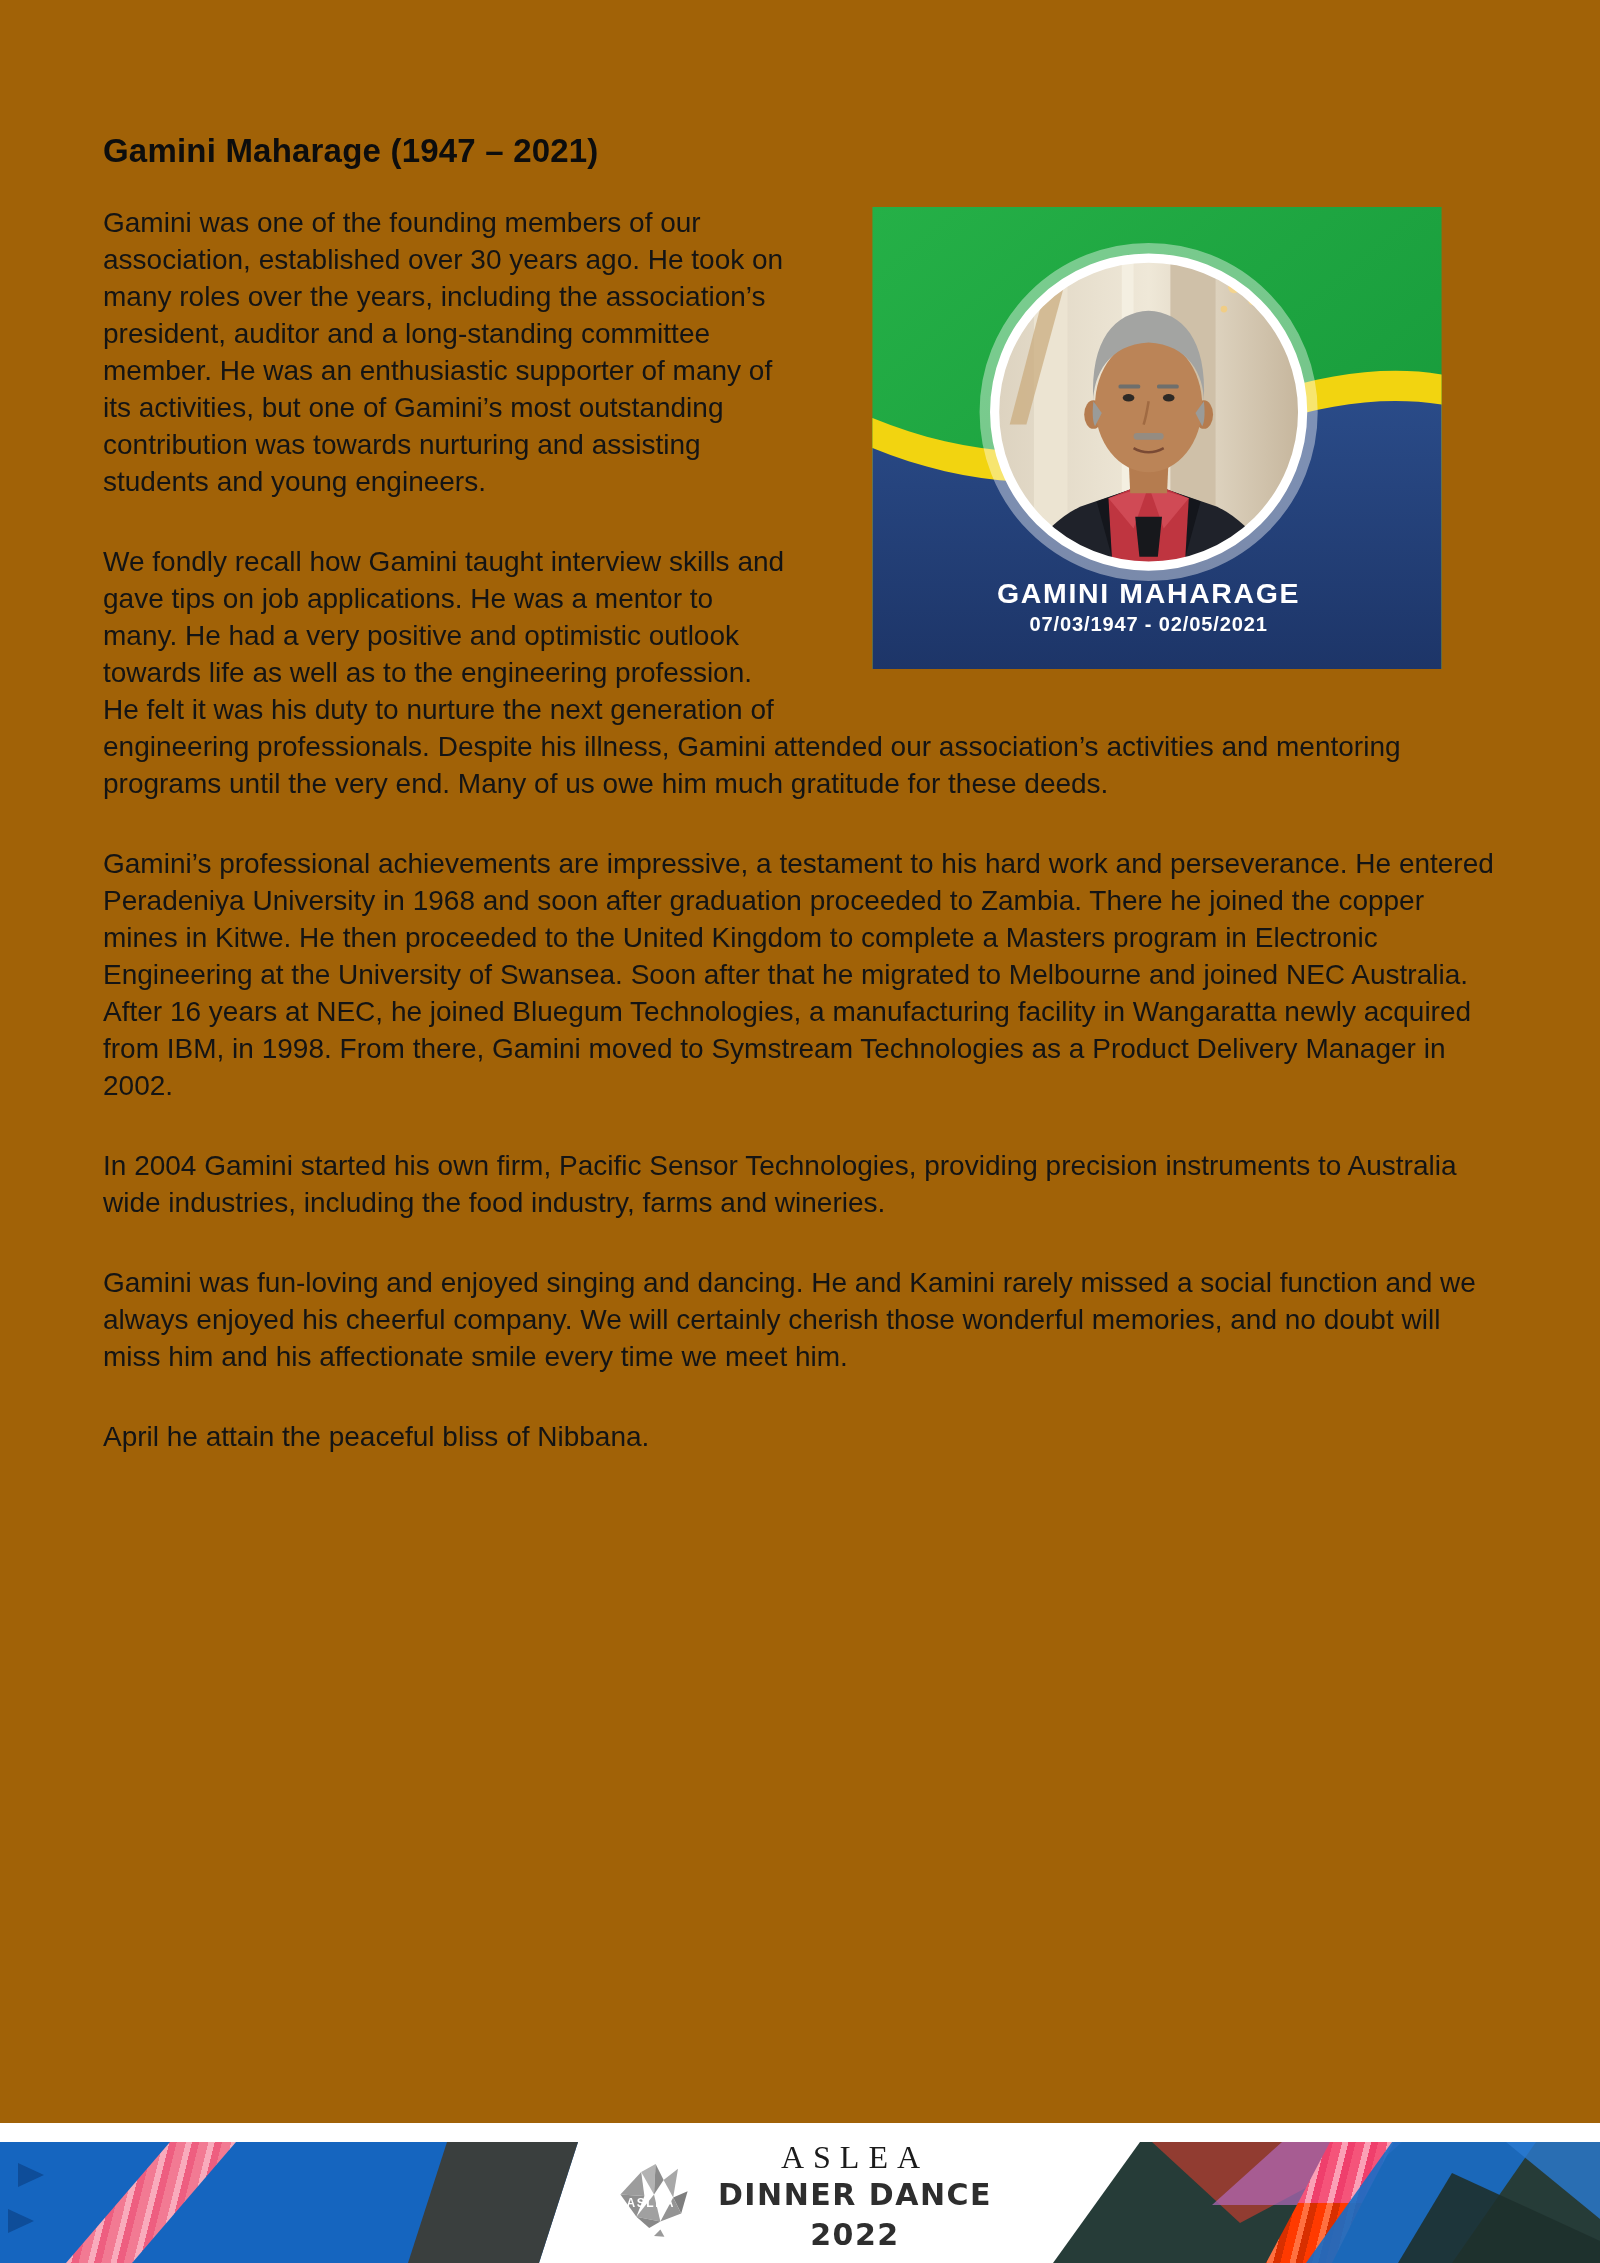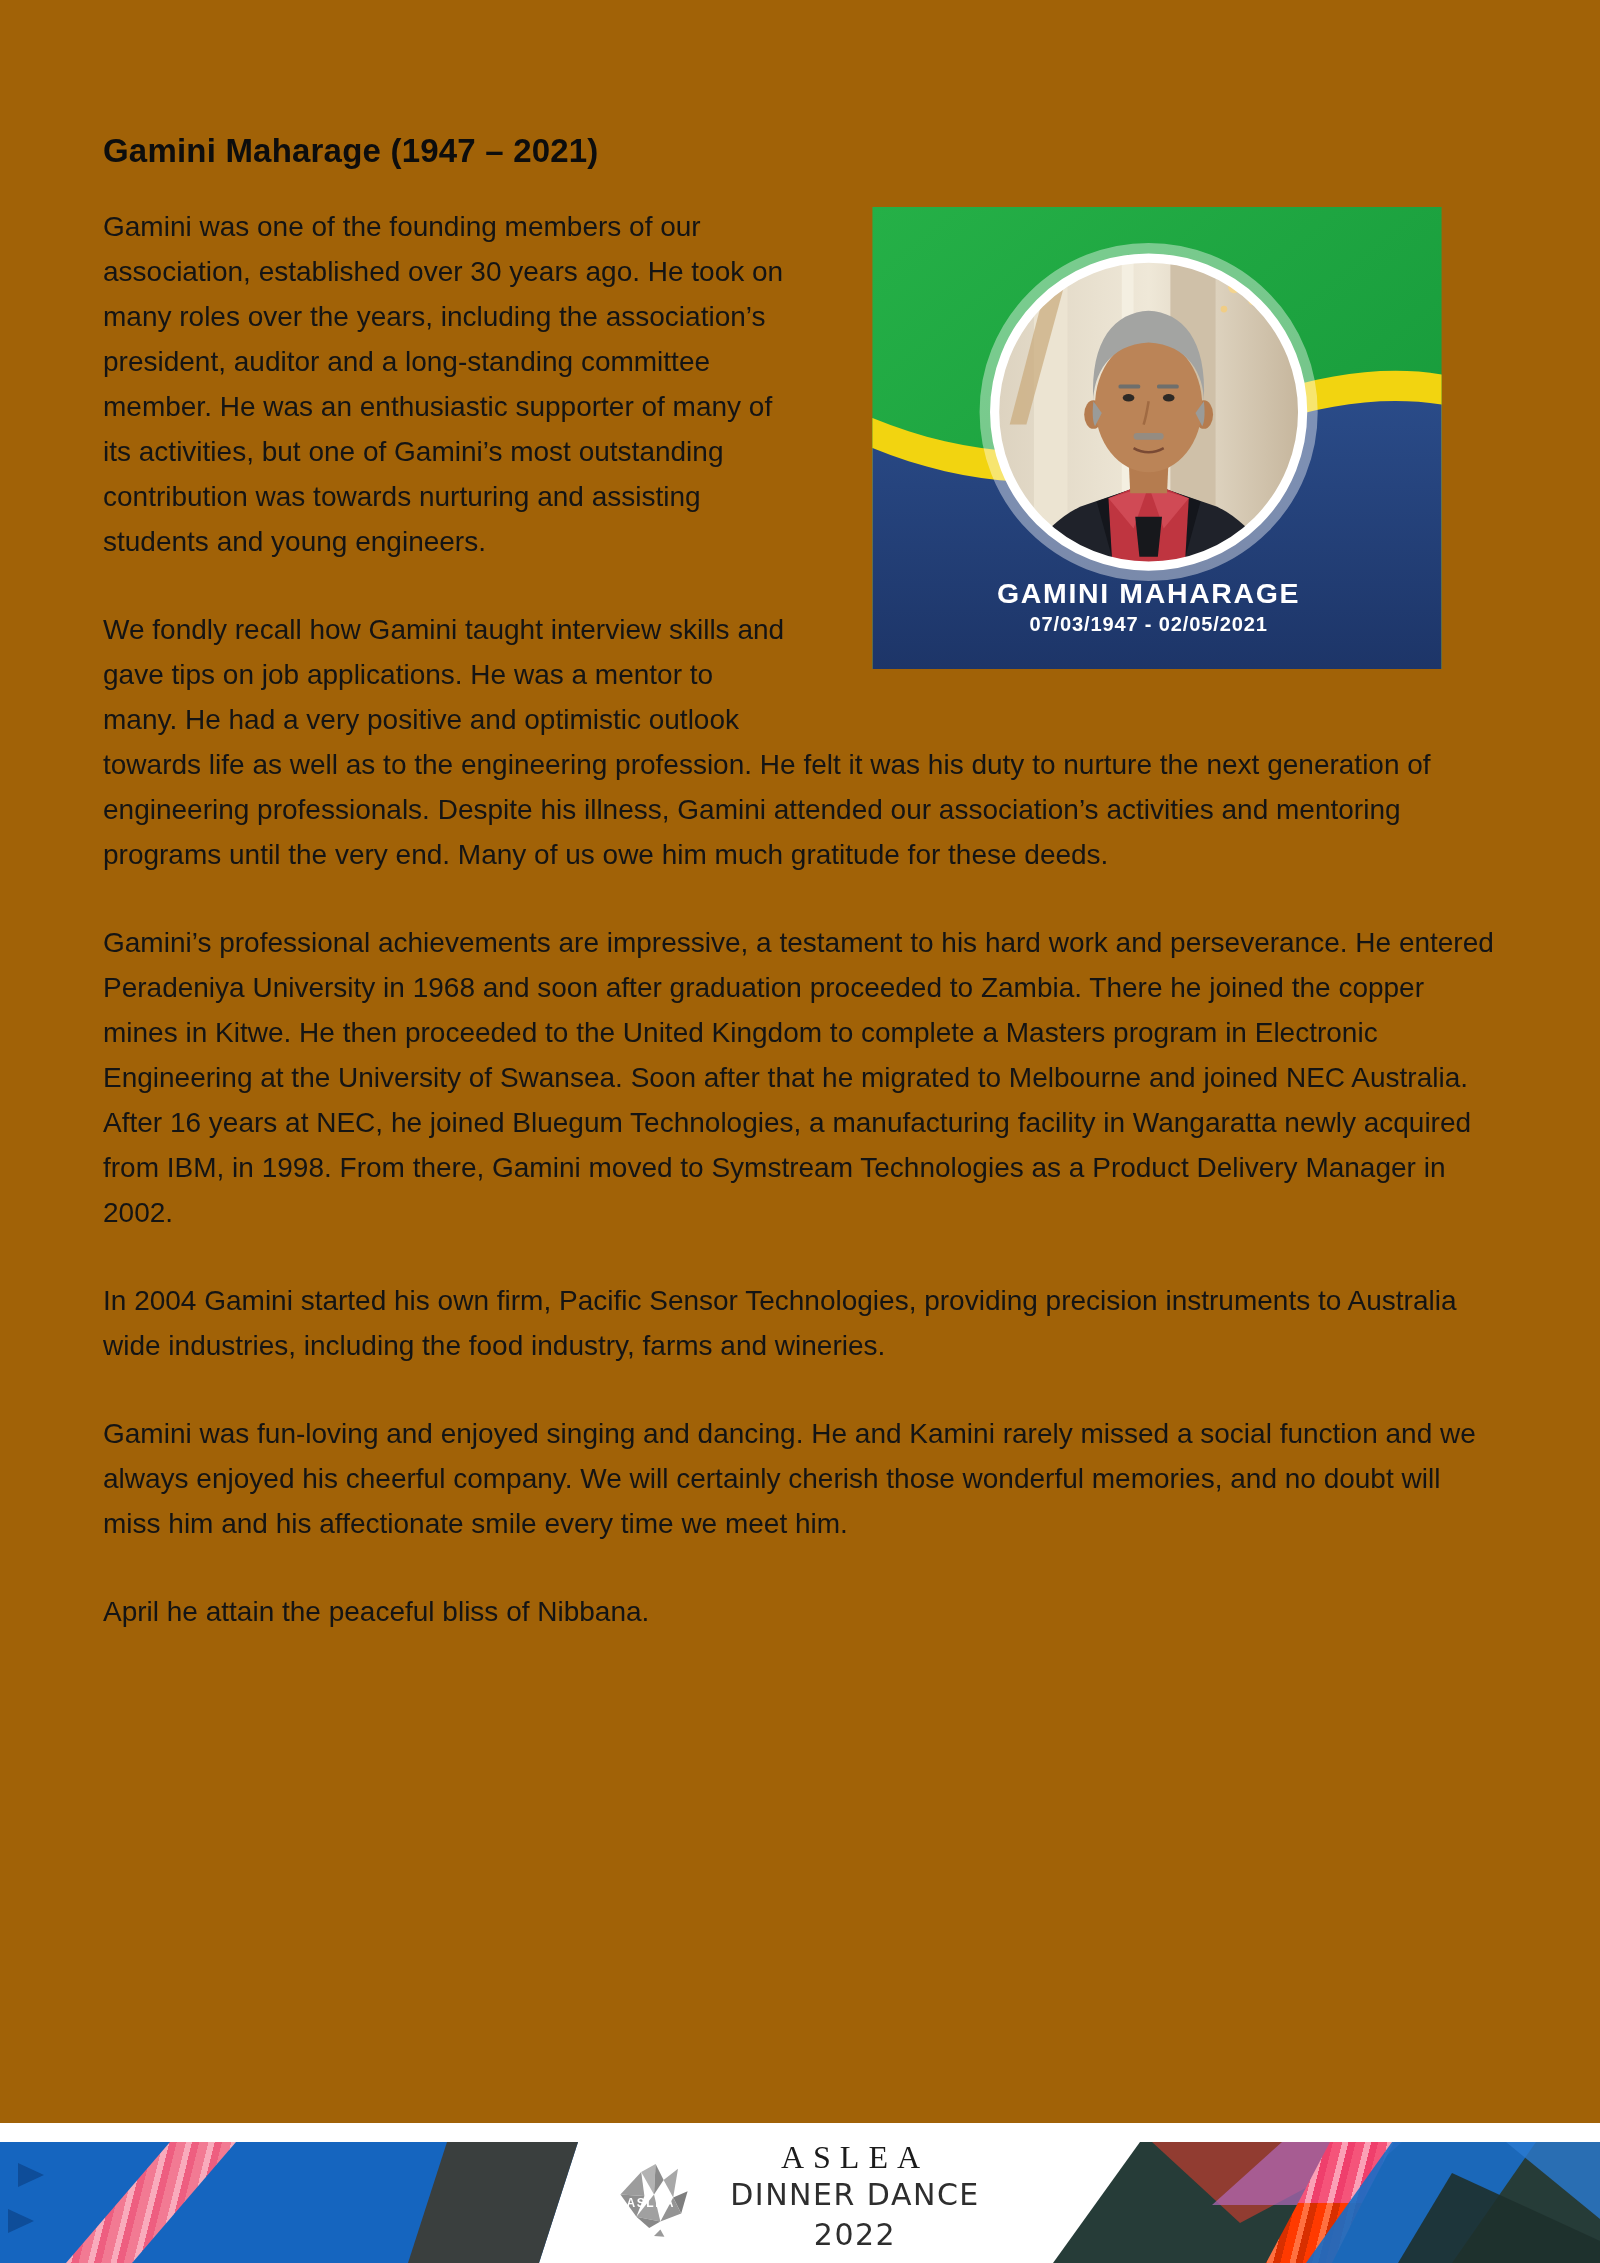--- a/index.html
+++ b/index.html
@@ -19,21 +19,21 @@
   .doc-title{
     font-size:33px;
     font-weight:bold;
     margin:0 0 34px 0;
     color:#0d0d0d;
     letter-spacing:0.2px;
   }
   .flow p{
     margin:0 0 43px 0;
     font-size:28px;
-    line-height:45px;
+    line-height:37px;
     color:#141414;
   }
   
   .memorial-card{
     float:right;
     width:680px;height:462px;
     margin:3px 0 48px 30px;
     position:relative;
   }
   .memorial-card svg{display:block;width:100%;height:100%;}
@@ -79,21 +79,21 @@
   }
   .footer-textblock{
     position:absolute;left:690px;top:16px;width:330px;text-align:center;
   }
   .footer-org{
     font-family:"Liberation Serif",serif;
     font-size:32px;letter-spacing:9px;color:#1b1b1b;line-height:36px;
   }
   .footer-event{
     font-family:"DejaVu Sans",sans-serif;
-    font-size:30px;font-weight:400;letter-spacing:1.5px;color:#2e2e2e;line-height:40px;
+    font-size:30px;font-weight:700;letter-spacing:1.5px;color:#2e2e2e;line-height:40px;
   }
 </style>
 </head>
 <body>
 
 <div class="page">
 
   <div class="content">
     <h1 class="doc-title">Gamini Maharage (1947 – 2021)</h1>
 

